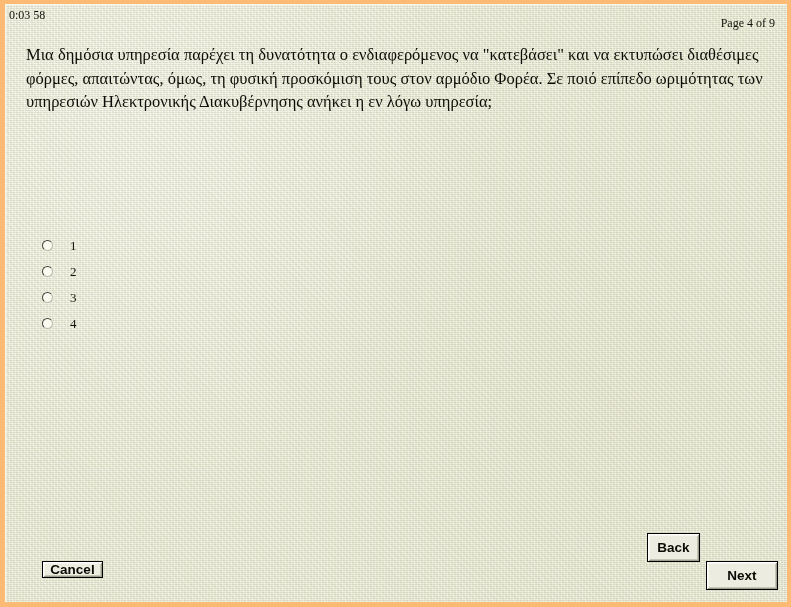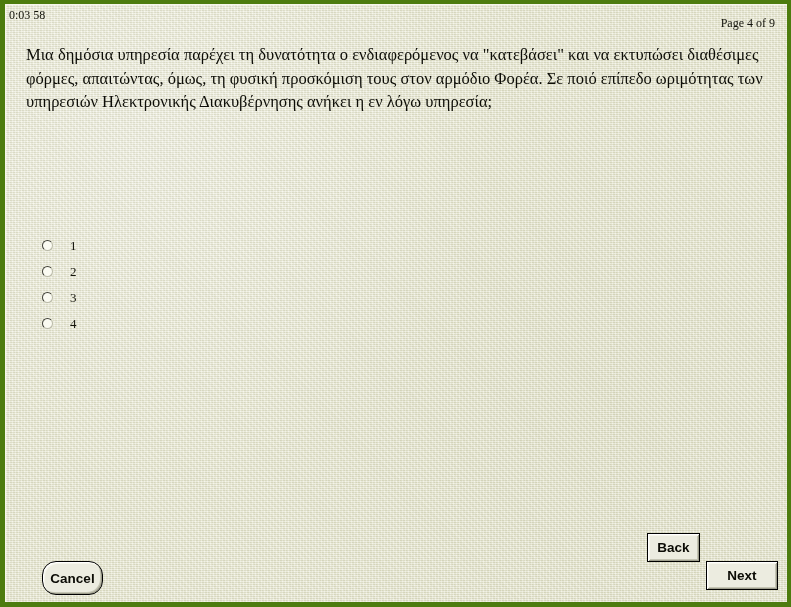--- a/index.html
+++ b/index.html
@@ -6,21 +6,21 @@
     margin: 0;
     padding: 0;
     background: #808080;
   }
 
   #app {
     position: relative;
     width: 791px;
     height: 607px;
     box-sizing: border-box;
-    background: #4d7c0f;
+    background: #fdba74;
     overflow: hidden;
     font-family: "Liberation Serif", "DejaVu Serif", serif;
   }
 
   
   #panel {
     position: absolute;
     left: 5px;
     top: 4px;
     width: 782px;
@@ -132,21 +132,21 @@
     font-weight: bold;
     color: #0b0b05;
     text-align: center;
     cursor: pointer;
     display: flex;
     align-items: center;
     justify-content: center;
     user-select: none;
   }
 
-  .btn-cancel { left: 36px;  top: 556px; width: 61px; height: 34px; border-radius: 14px; }
+  .btn-cancel { left: 36px;  top: 556px; width: 61px; height: 17px; }
   .btn-back   { left: 641px; top: 528px; width: 53px; height: 29px; }
   .btn-next   { left: 700px; top: 556px; width: 72px; height: 29px; text-align: right; }
 </style>
 </head>
 <body>
 
 <div id="app">
   <div id="panel">
 
     <div class="timer">0:03 58</div>

